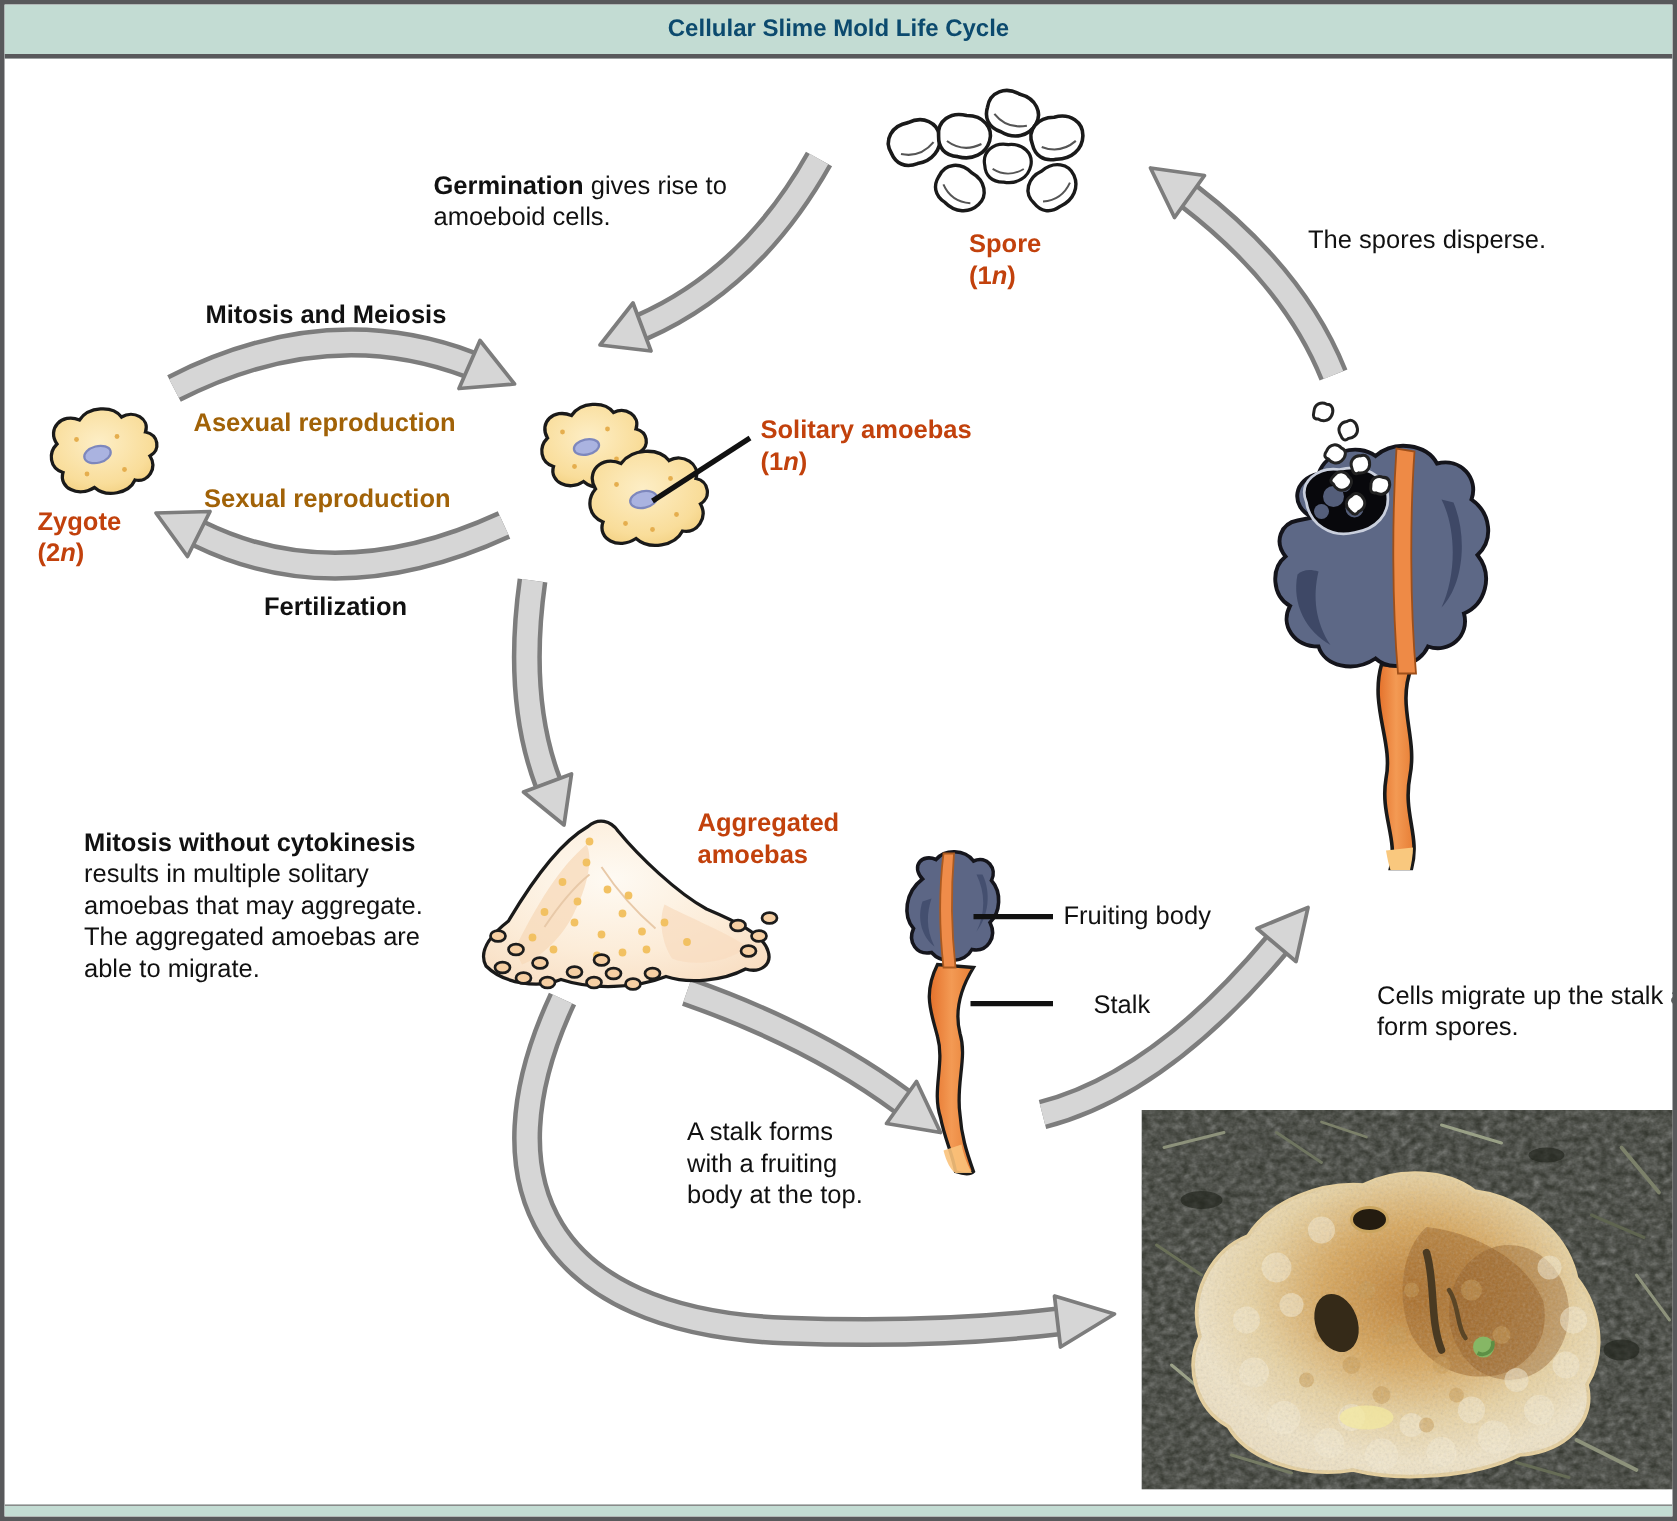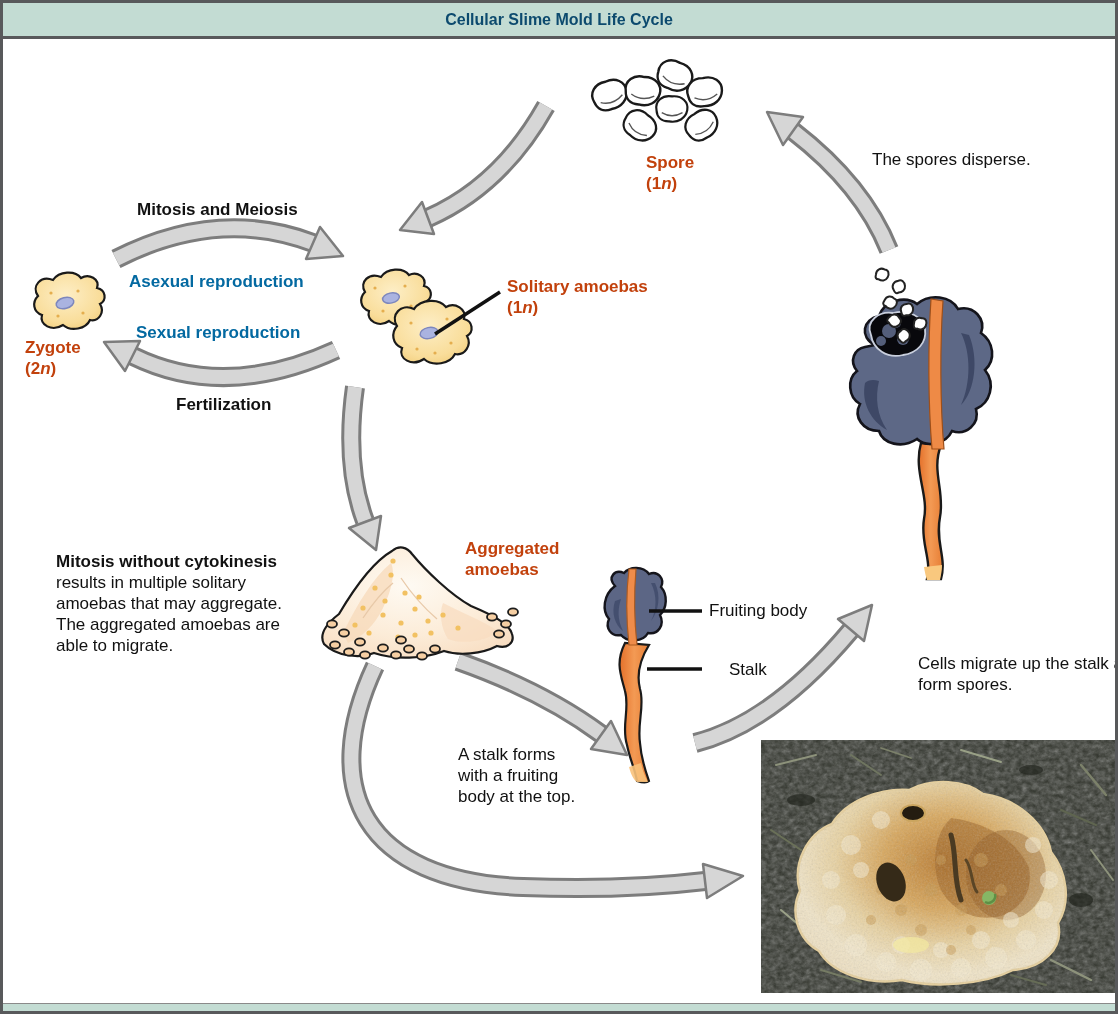--- a/index.html
+++ b/index.html
@@ -7,21 +7,21 @@
     border:3px solid #58595b;box-sizing:border-box;overflow:hidden;
     font-family:"Liberation Sans",sans-serif;color:#111;}
   .title-bar{position:absolute;left:0;top:0;right:0;height:33px;background:#c3dcd3;
     border-bottom:3px solid #58595b;display:flex;align-items:center;justify-content:center;
     font-size:16px;font-weight:bold;color:#0c4a6e;}
   .footer-bar{position:absolute;left:0;right:0;bottom:0;height:7px;background:#c3dcd3;
     border-top:1px solid #8a8a8a;}
   .art{position:absolute;left:0;top:0;}
   .lbl{position:absolute;font-size:17px;line-height:21px;}
   .teal{color:#c2410c;font-weight:bold;}
-  .red{color:#0369a1;font-weight:bold;white-space:nowrap;}
+  .red{color:#a16207;font-weight:bold;white-space:nowrap;}
   .bold{font-weight:bold;}
   .it{font-style:italic;}
   .nowrap{white-space:nowrap;text-align:center;}
   .arrow-outline{fill:none;stroke:#7d7d7d;stroke-width:20;}
   .arrow-fill{fill:none;stroke:#d6d6d6;stroke-width:14;}
   .arrow-head{fill:#d6d6d6;stroke:#7d7d7d;stroke-width:2.5;stroke-linejoin:round;}
   .pointer{stroke:#111;stroke-width:3.5;}
   .photo{position:absolute;left:758px;top:737px;width:355px;height:253px;}
 </style>
 </head>
@@ -312,20 +312,23 @@
       <ellipse cx="152" cy="73" rx="12" ry="8" fill="#241c10" stroke="#caa55f" stroke-width="2"></ellipse>
       <ellipse cx="130" cy="142" rx="14" ry="20" transform="rotate(-20 130 142)" fill="#352a18"></ellipse>
       <path d="M 190 95 C 196 115 192 140 200 160" fill="none" stroke="#4a3a22" stroke-width="5" stroke-linecap="round"></path>
       <path d="M 205 120 C 212 130 210 145 216 152" fill="none" stroke="#5a4526" stroke-width="3" stroke-linecap="round"></path>
       <ellipse cx="150" cy="205" rx="18" ry="8" fill="#f4e9a0" opacity="0.7"></ellipse>
       <circle cx="228" cy="158" r="7" fill="#86b765"></circle>
       <path d="M 224 162 A 7 7 0 0 0 234 154" fill="none" stroke="#5e8f45" stroke-width="2.5"></path>
     </svg>
   </div>
 
+  <div class="lbl" style="left:286px;top:110px;width:206px;">
+    <span class="bold">Germination</span><span> gives rise to amoeboid cells.</span>
+  </div>
 
   <div class="lbl teal" style="left:643px;top:149px;">
     <span>Spore</span><br>
     <span>(1</span><span class="it">n</span><span>)</span>
   </div>
 
   <div class="lbl nowrap" style="left:869px;top:146px;">The spores disperse.</div>
 
   <div class="lbl bold nowrap" style="left:134px;top:196px;">Mitosis and Meiosis</div>
 

